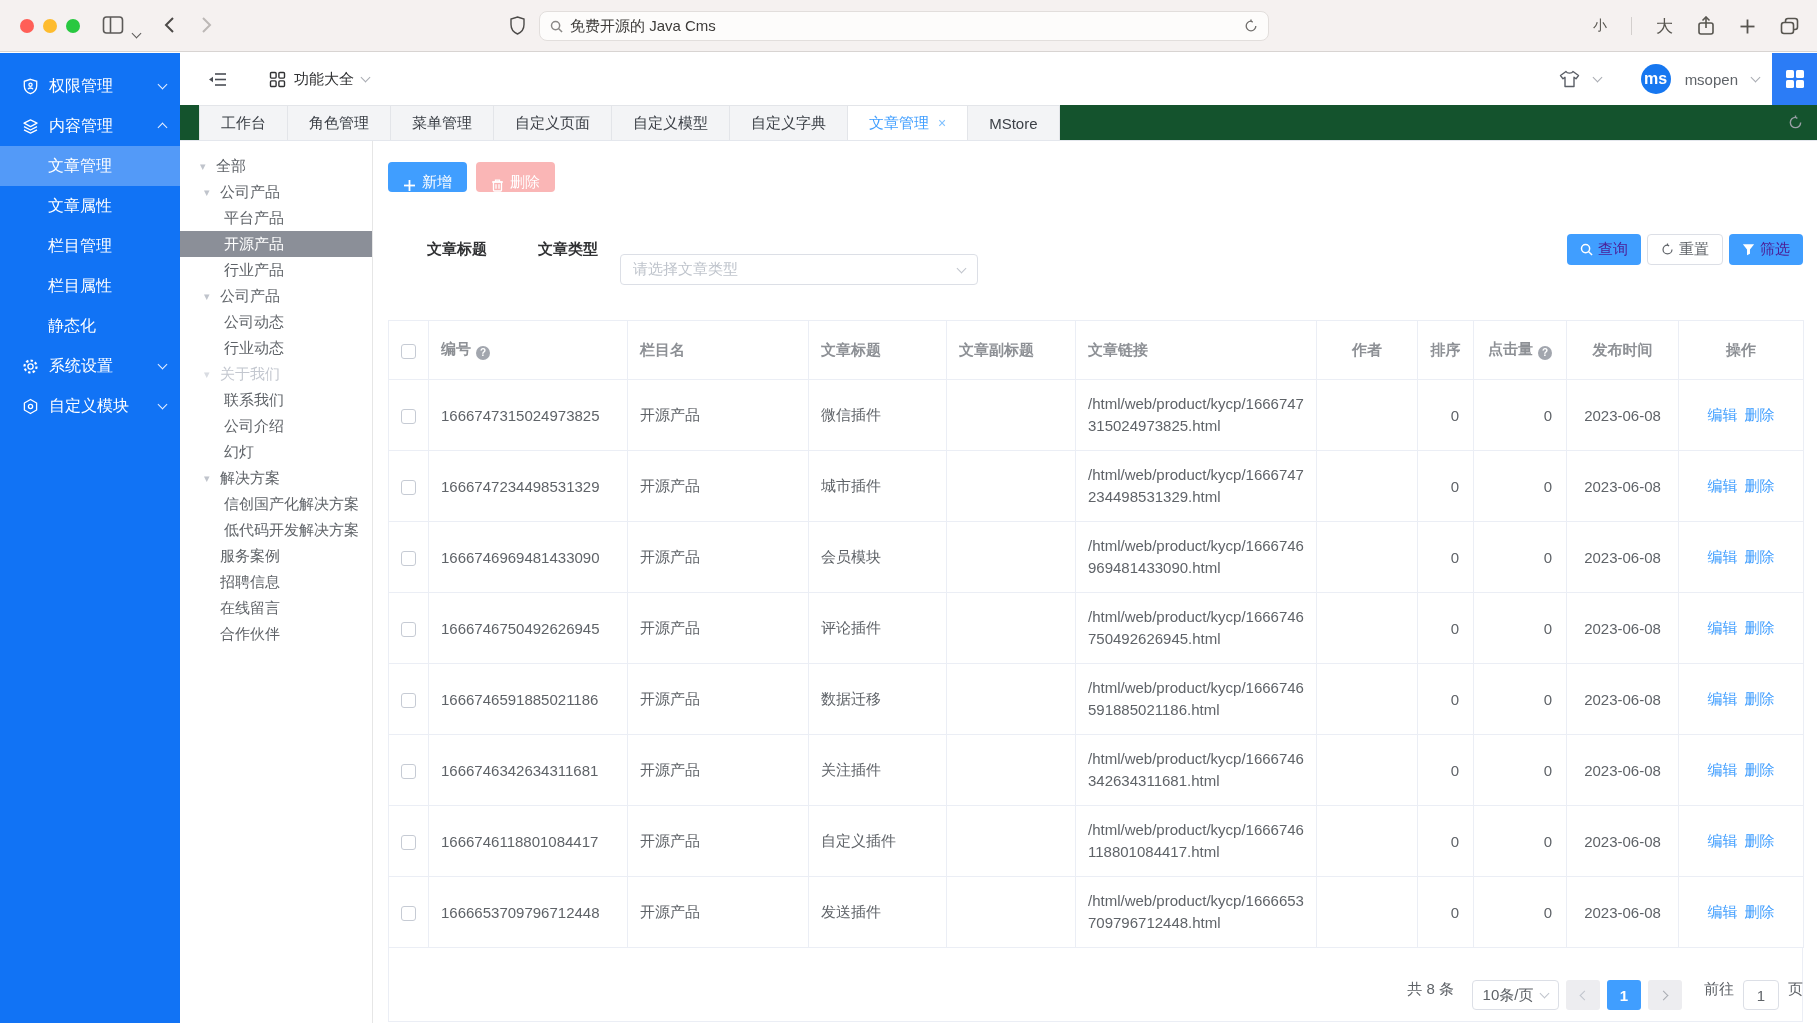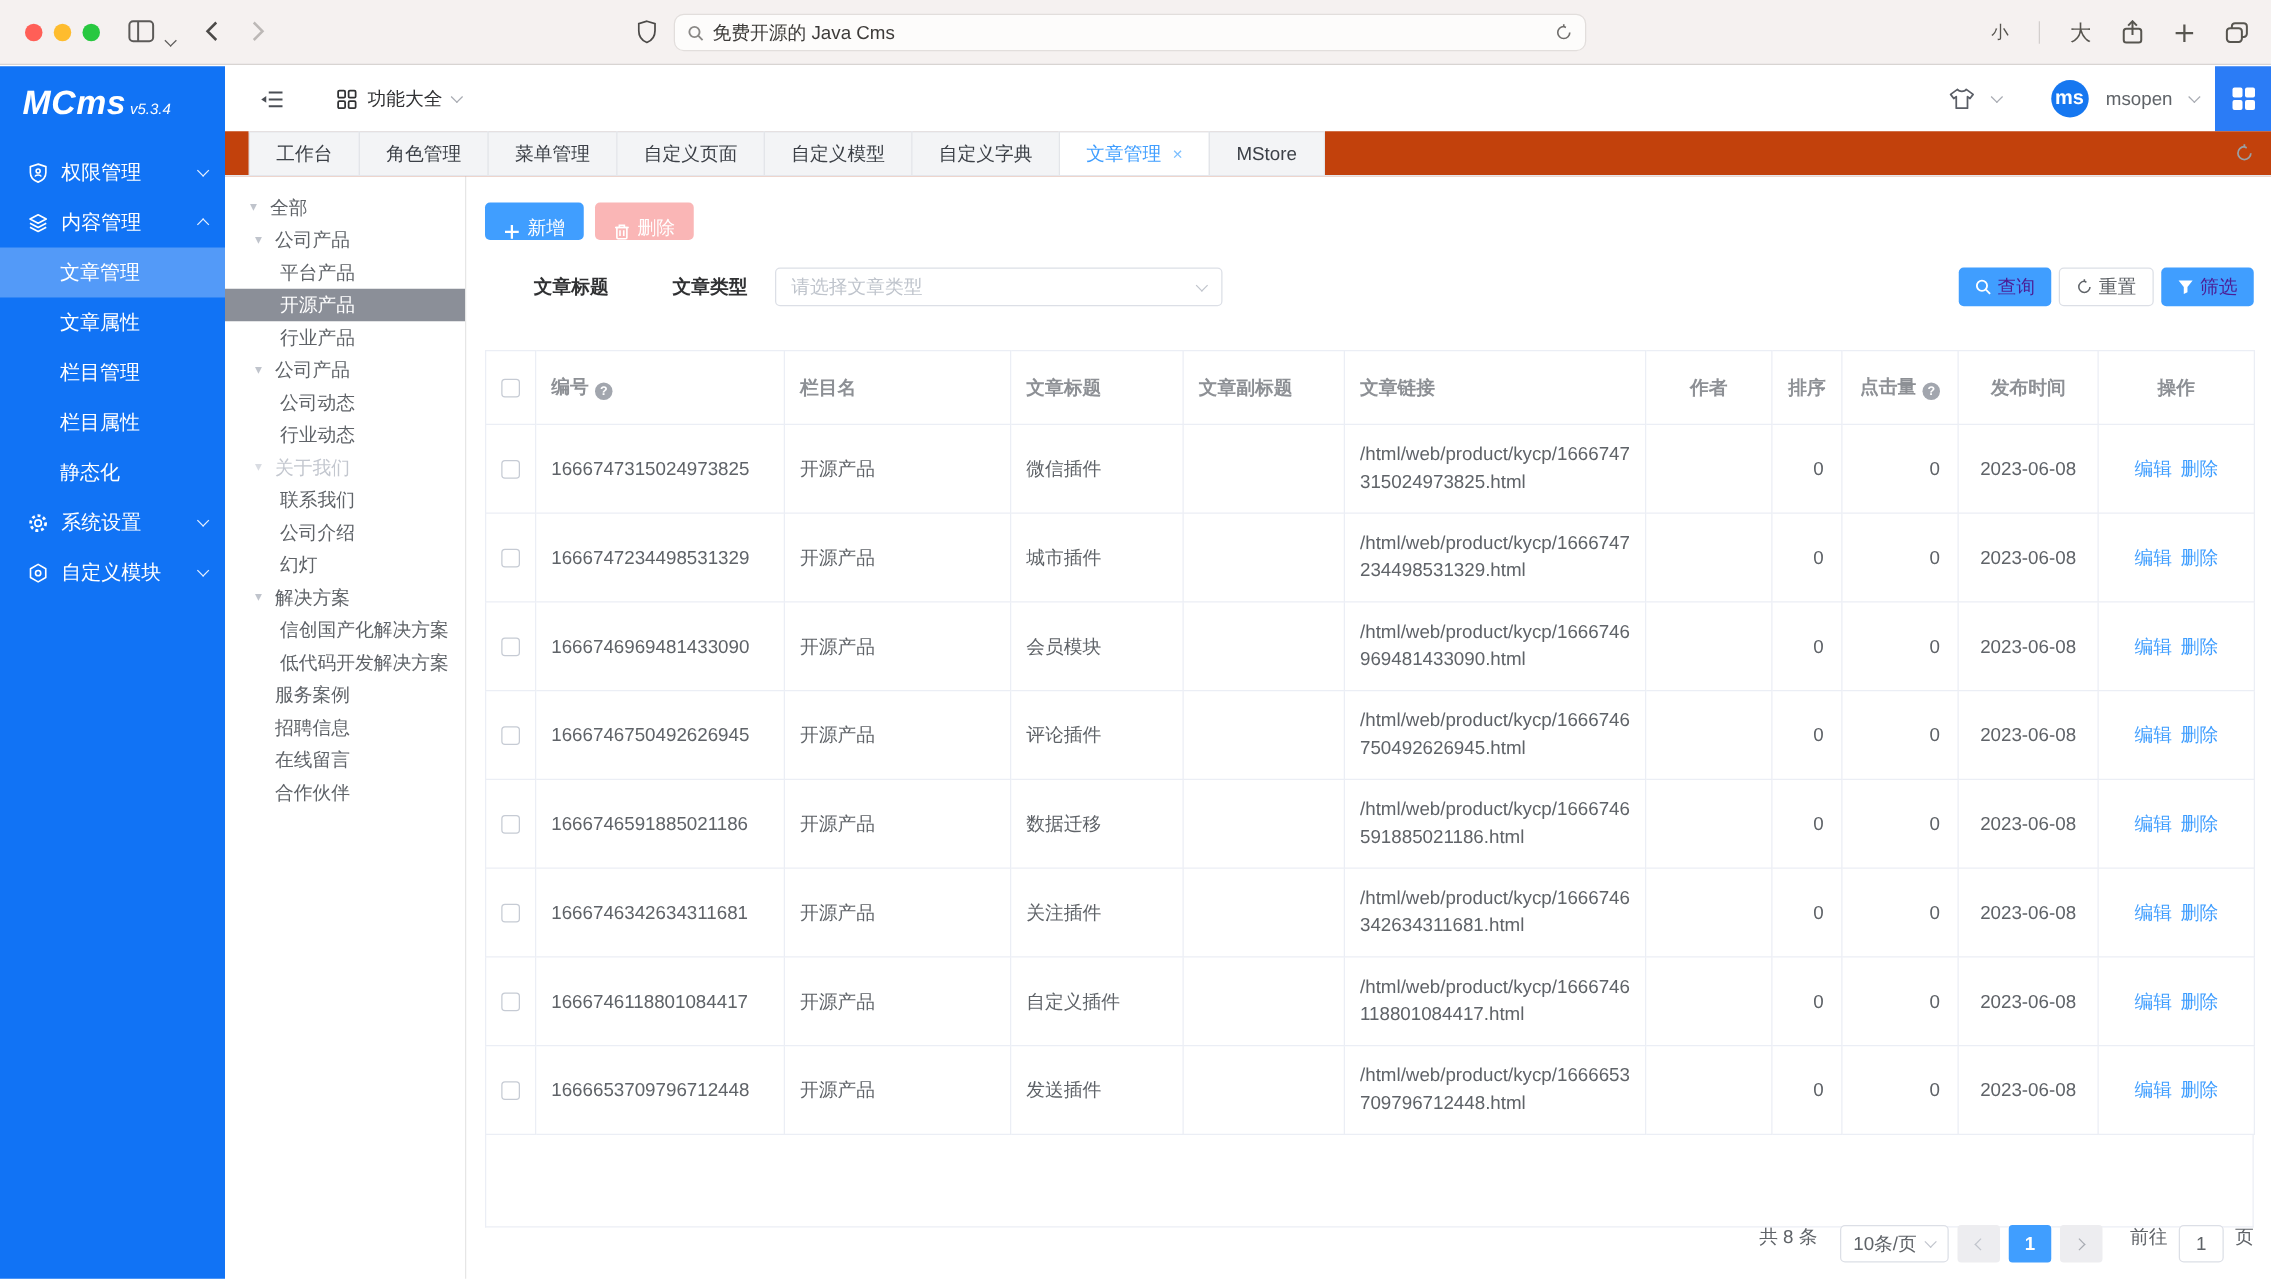--- a/index.html
+++ b/index.html
@@ -47,21 +47,21 @@
   .collapse-btn { margin-left:28px; color:#4a4e55; cursor:pointer; }
   .menu-entry { margin-left:42px; display:flex; align-items:center; gap:8px; color:#303133; cursor:pointer; font-size:15px; }
   .appbar-right { margin-left:auto; display:flex; align-items:center; gap:14px; padding-right:58px; color:#5a5e66; }
   .avatar { width:30px; height:30px; border-radius:50%; background:#1677f0; color:#fff; display:flex;
     align-items:center; justify-content:center; font-size:16px; font-weight:bold; }
   .uname { color:#5f6368; font-size:15px; }
   .apps-btn { position:absolute; right:0; top:0; width:45px; height:52px; background:#2b7cf6; display:flex;
     align-items:center; justify-content:center; cursor:pointer; }
 
   
-  .tabbar { height:36px; background:#c2410c; border-bottom:1px solid #e4e7ed; display:flex; padding-left:20px;
+  .tabbar { height:36px; background:#14532d; border-bottom:1px solid #e4e7ed; display:flex; padding-left:20px;
     position:relative; flex-shrink:0; }
   .tab { display:flex; align-items:center; padding:0 21px; font-size:15px; color:#3c4047; background:#f3f4f6;
     border:1px solid #e3e5e9; border-bottom:none; margin-left:-1px; cursor:pointer; white-space:nowrap; }
   .tab.active { background:#fff; color:#409eff; }
   .tab .x { margin-left:9px; color:#7ec0ff; font-size:14px; }
   .tab-refresh { position:absolute; right:14px; top:10px; color:#9aa0a6; cursor:pointer; }
 
   
   .workspace { flex:1; display:flex; min-height:0; }
   .tree { width:193px; flex-shrink:0; border-right:1px solid #e6e6e6; padding-top:12px; font-size:15px; color:#5f6368; }
@@ -80,21 +80,21 @@
   .btn-add { background:#409eff; color:#fff; }
   .btn-del { background:#fab6b6; color:#fff; cursor:not-allowed; }
 
   
   .filter-row { margin-top:22px; display:flex; align-items:center; }
   .flabel { color:#303133; font-weight:600; font-size:15px; }
   .t-input { width:360px; height:31px; border:1px solid #dcdfe6; border-radius:4px; padding:0 12px;
     font-size:15px; color:#5f6368; font-family:inherit; margin-left:17px; outline:none; }
   .t-input::placeholder { color:#bfc4cc; }
   .sel-box { width:358px; height:31px; border:1px solid #dcdfe6; border-radius:4px; margin-left:22px;
-    display:flex; align-items:center; padding:0 12px; cursor:pointer; background:#fff; }
+    display:flex; align-items:center; padding:0 12px; cursor:pointer; background:#fff;margin-top:40px; }
   .sel-ph { color:#bfc4cc; flex:1; }
   .filter-btns { margin-left:auto; display:flex; gap:6px; }
   .fbtn { height:31px; border-radius:4px; font-size:15px; display:inline-flex; align-items:center; gap:5px;
     padding:0 13px; cursor:pointer; border:none; font-family:inherit; }
   .fbtn.blue { background:#409eff; color:#4c1d95; }
   .fbtn.plain { background:#fff; color:#5f6368; border:1px solid #dcdfe6; }
 
   
   .table-wrap { margin-top:35px; }
   table { width:100%; border-collapse:collapse; table-layout:fixed; }
@@ -195,24 +195,20 @@
         <rect x="5.5" y="1.5" width="12" height="11" rx="2.5"></rect>
           <rect x="1.5" y="5.5" width="12" height="11" rx="2.5" fill="#f5f1f0"></rect>
       </svg>
     </span>
   </div>
 </div>
 
 <div class="app">
 
   <aside class="side">
-    <div class="logo-area">
-      <span class="logo">MCms</span>
-      <span class="ver">v5.3.4</span>
-    </div>
     <nav class="menu">
       <div class="mitem">
         <span>
           <svg width="17" height="17" viewBox="0 0 17 17" fill="none" stroke="#fff" stroke-width="1.3">
             <path d="M8.5 1.3 L14.7 3.3 V8 C14.7 12 11.6 14.6 8.5 15.7 C5.4 14.6 2.3 12 2.3 8 V3.3 Z"></path>
             <circle cx="8.5" cy="6.8" r="1.6"></circle>
               <path d="M6 11.2 C6.6 9.6 10.4 9.6 11 11.2"></path>
           </svg>
         </span>
         <span class="lab">权限管理</span>

